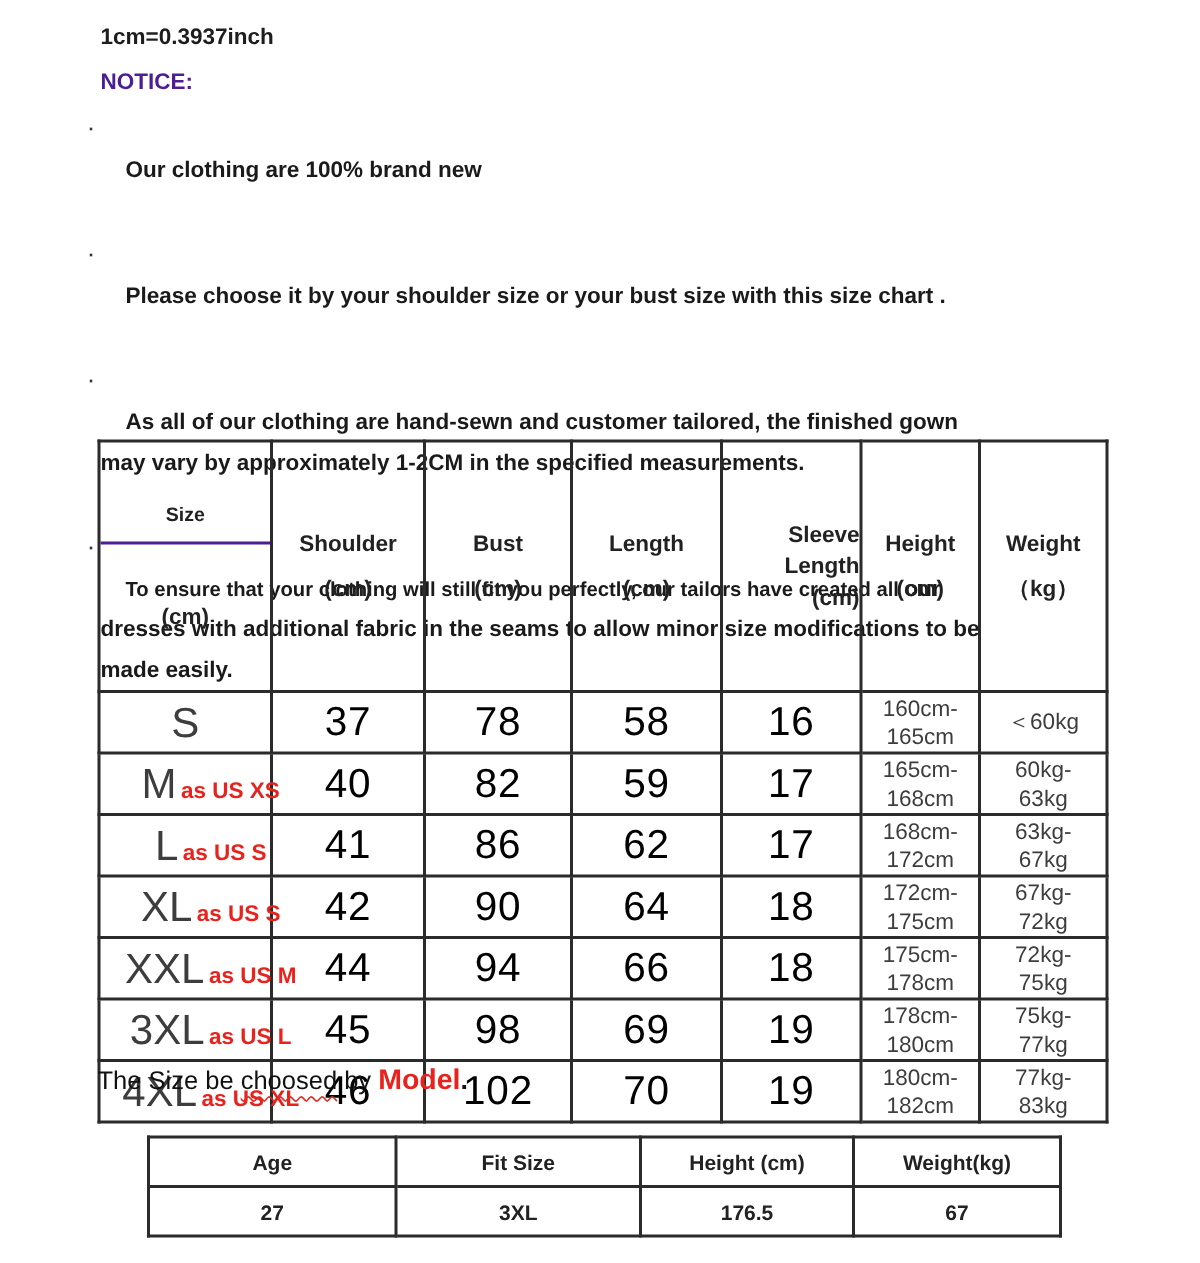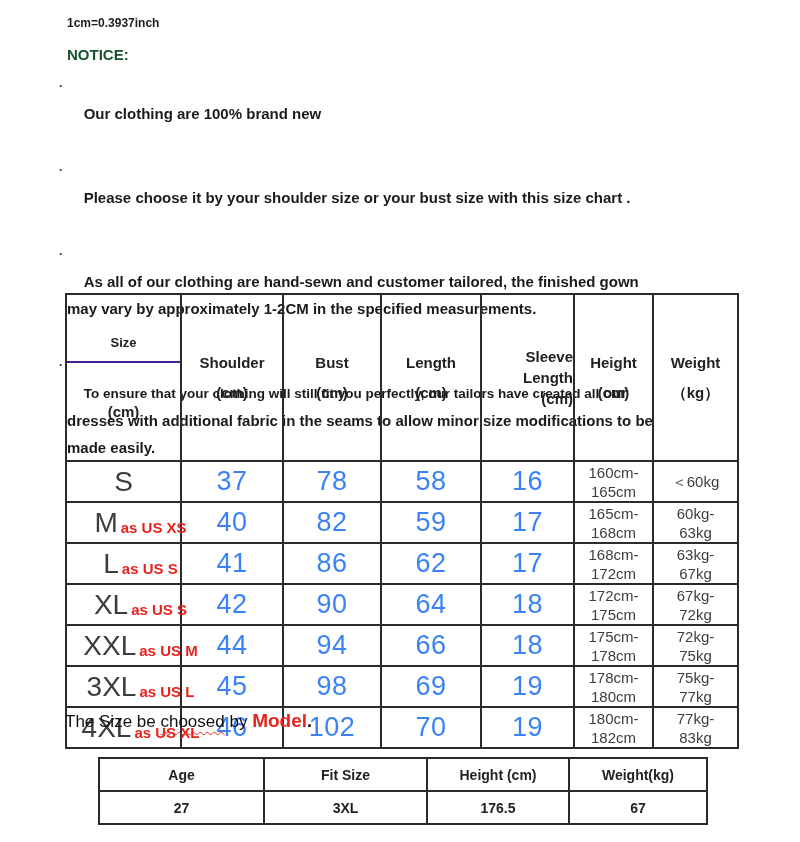--- a/index.html
+++ b/index.html
@@ -8,25 +8,25 @@
     background:#ffffff;
     font-family:"Liberation Sans", sans-serif;
     position:relative;
     overflow:hidden;
     color:#1d1d1d;
   }
 
   
   .conversion {
     position:absolute; left:67px; top:16px;
-    font-size:12px; font-weight:bold; color:#1d1d1d;
+    font-size:15px; font-weight:bold; color:#1d1d1d;
   }
   .notice-title {
     position:absolute; left:67px; top:46px;
-    font-size:15px; font-weight:bold; color:#14532d;
+    font-size:15px; font-weight:bold; color:#4c1d95;
   }
   .bullets {
     position:absolute; left:67px; top:73px; width:733px;
   }
   .bullet {
     position:relative;
     font-size:15px; font-weight:bold; color:#1a1a1a;
     line-height:27px;
     margin-bottom:3px;
     text-indent:46px;
@@ -57,21 +57,21 @@
   .size-table thead th.h3 { line-height:21px;text-align:right; }
   .size-head { padding:0; }
   .size-head-top {
     height:36px; line-height:36px;
     border-bottom:2px solid #4c1d95;
     font-size:13px; font-weight:bold;
   }
   .size-head-bottom { height:37px; line-height:37px; font-size:15px; font-weight:bold; }
 
   .size-table tbody td { height:39px; }
-  .cell-num { font-size:27px; font-weight:400; color:#3b82f6; letter-spacing:0.5px; }
+  .cell-num { font-size:27px; font-weight:400; color:#000000; letter-spacing:0.5px; }
   .size-flex {
     display:flex; align-items:center; justify-content:center;
     white-space:nowrap;
   }
   .size-letter { font-size:28px; font-weight:400; color:#3d3d3d; }
   .us-label {
     font-size:15px; font-weight:bold; color:#e8231d;
     white-space:nowrap;
     margin:10px -34px 0 3px;
   }

